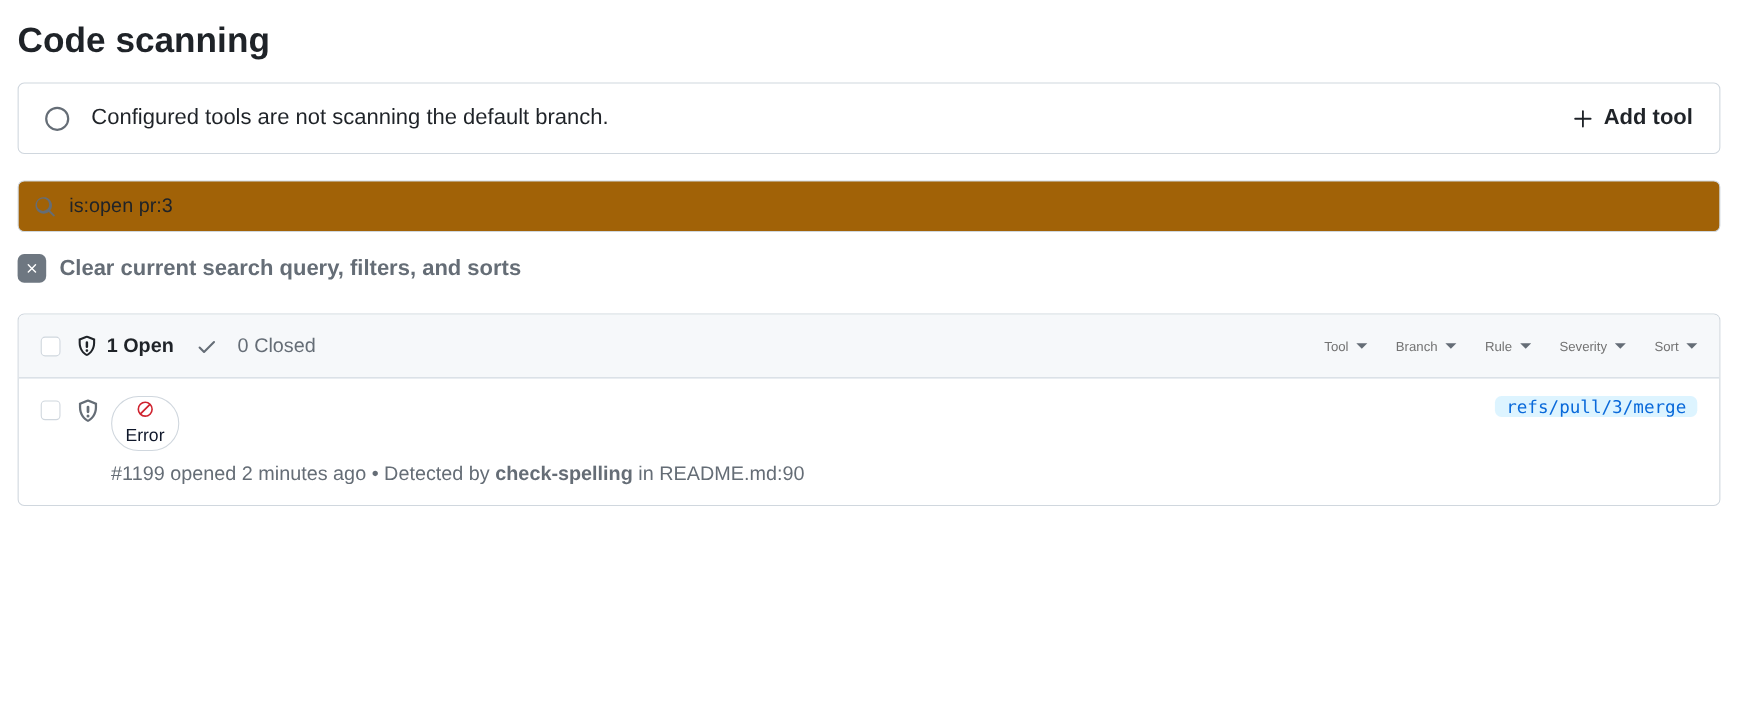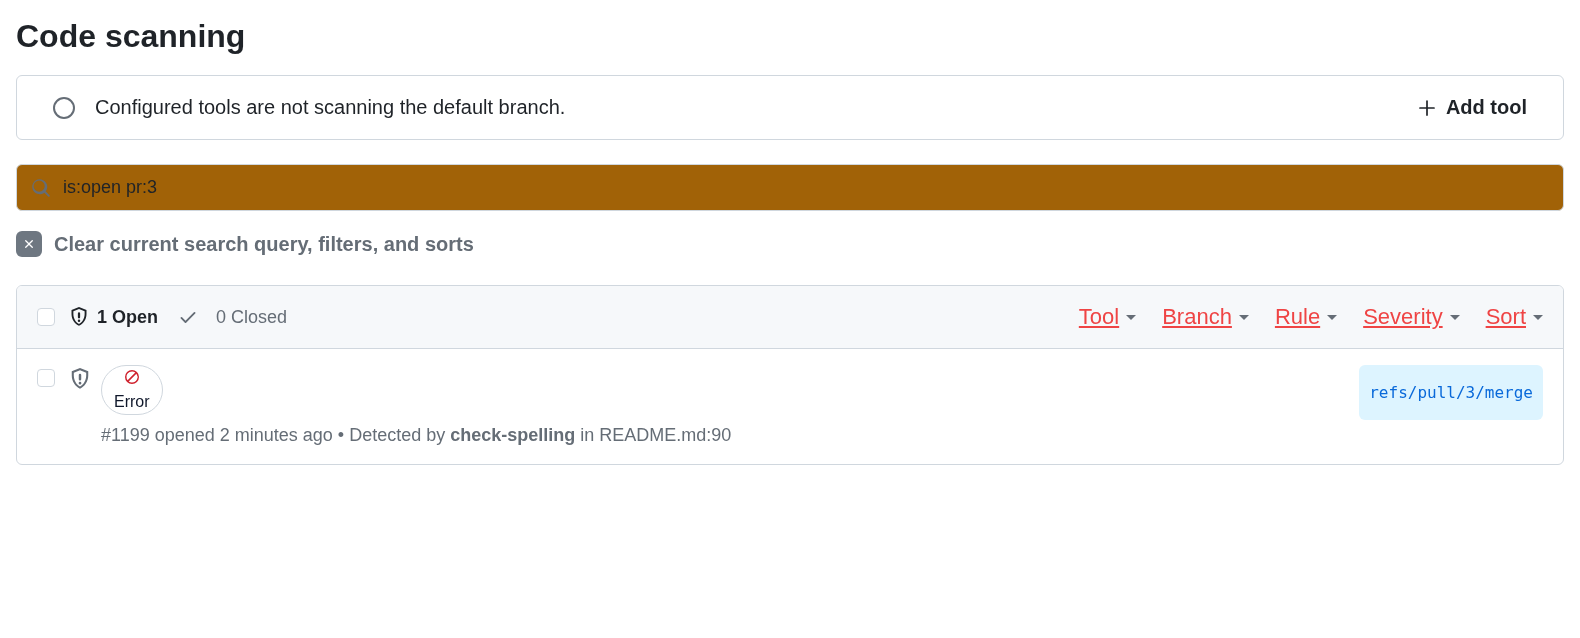--- a/index.html
+++ b/index.html
@@ -12,21 +12,21 @@
   }
   h1.page-title {
     font-size: 32px;
     font-weight: 600;
     margin-bottom: 20px;
     margin-top: 8px;
   }
   .banner {
     border: 1px solid #d0d7de;
     border-radius: 6px;
-    padding: 20px 36px;
+    padding: 20px 24px;
     display: flex;
     align-items: center;
     gap: 20px;
     margin-bottom: 24px;
   }
   .banner .circle {
     width: 22px;
     height: 22px;
     border: 2px solid #656d76;
     border-radius: 50%;
@@ -135,24 +135,23 @@
   }
   .filters {
     display: flex;
     align-items: center;
     gap: 26px;
   }
   .filter {
     display: flex;
     align-items: center;
     gap: 4px;
-    font-size: 22px;
-    color: #ef4444;
-    cursor: pointer;
-    text-decoration: underline;
+    font-size: 12px;
+    color: #737373;
+    cursor: pointer;
   }
   .filter .caret {
     width: 0; height: 0;
     border-left: 5px solid transparent;
     border-right: 5px solid transparent;
     border-top: 5px solid #656d76;
     margin-left: 3px;
   }
   .alert-row {
     padding: 16px 20px 18px;
@@ -189,21 +188,21 @@
     margin-top: 10px;
     font-size: 18px;
     color: #656d76;
   }
   .alert-meta b { color: #656d76; font-weight: 600; }
   .ref-label {
     background: #ddf4ff;
     color: #0969da;
     font-family: ui-monospace, SFMono-Regular, "SF Mono", Menlo, Consolas, monospace;
     font-size: 16px;
-    padding: 18px 10px;
+    padding: 0 10px;
     border-radius: 6px;
     white-space: nowrap;
   }
 </style>
 </head>
 <body>
 
 <h1 class="page-title">Code scanning</h1>
 
 <div class="banner">

